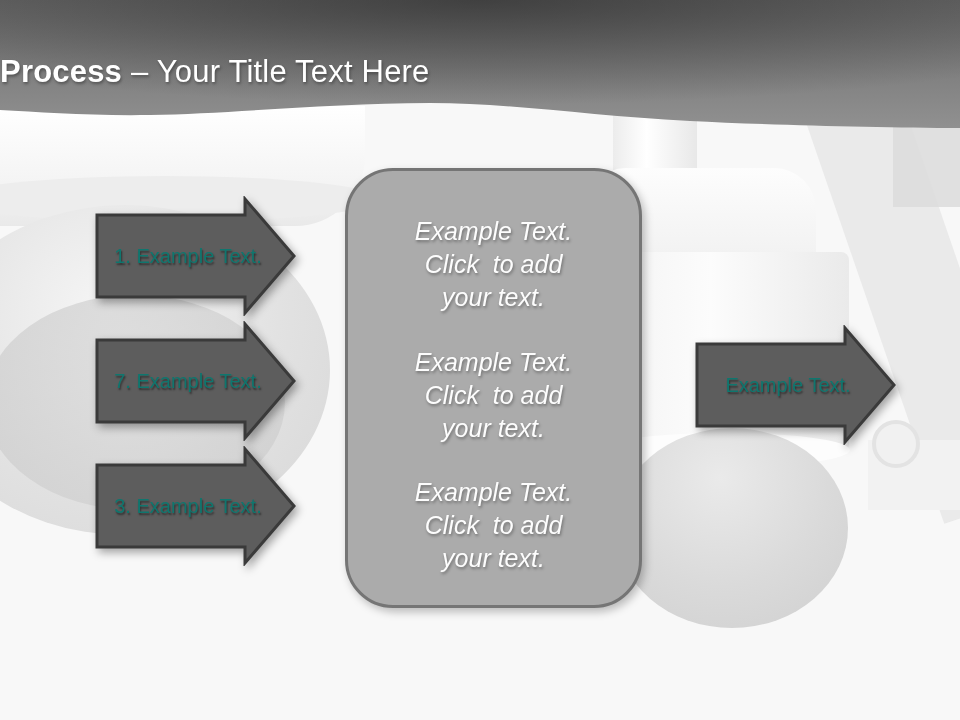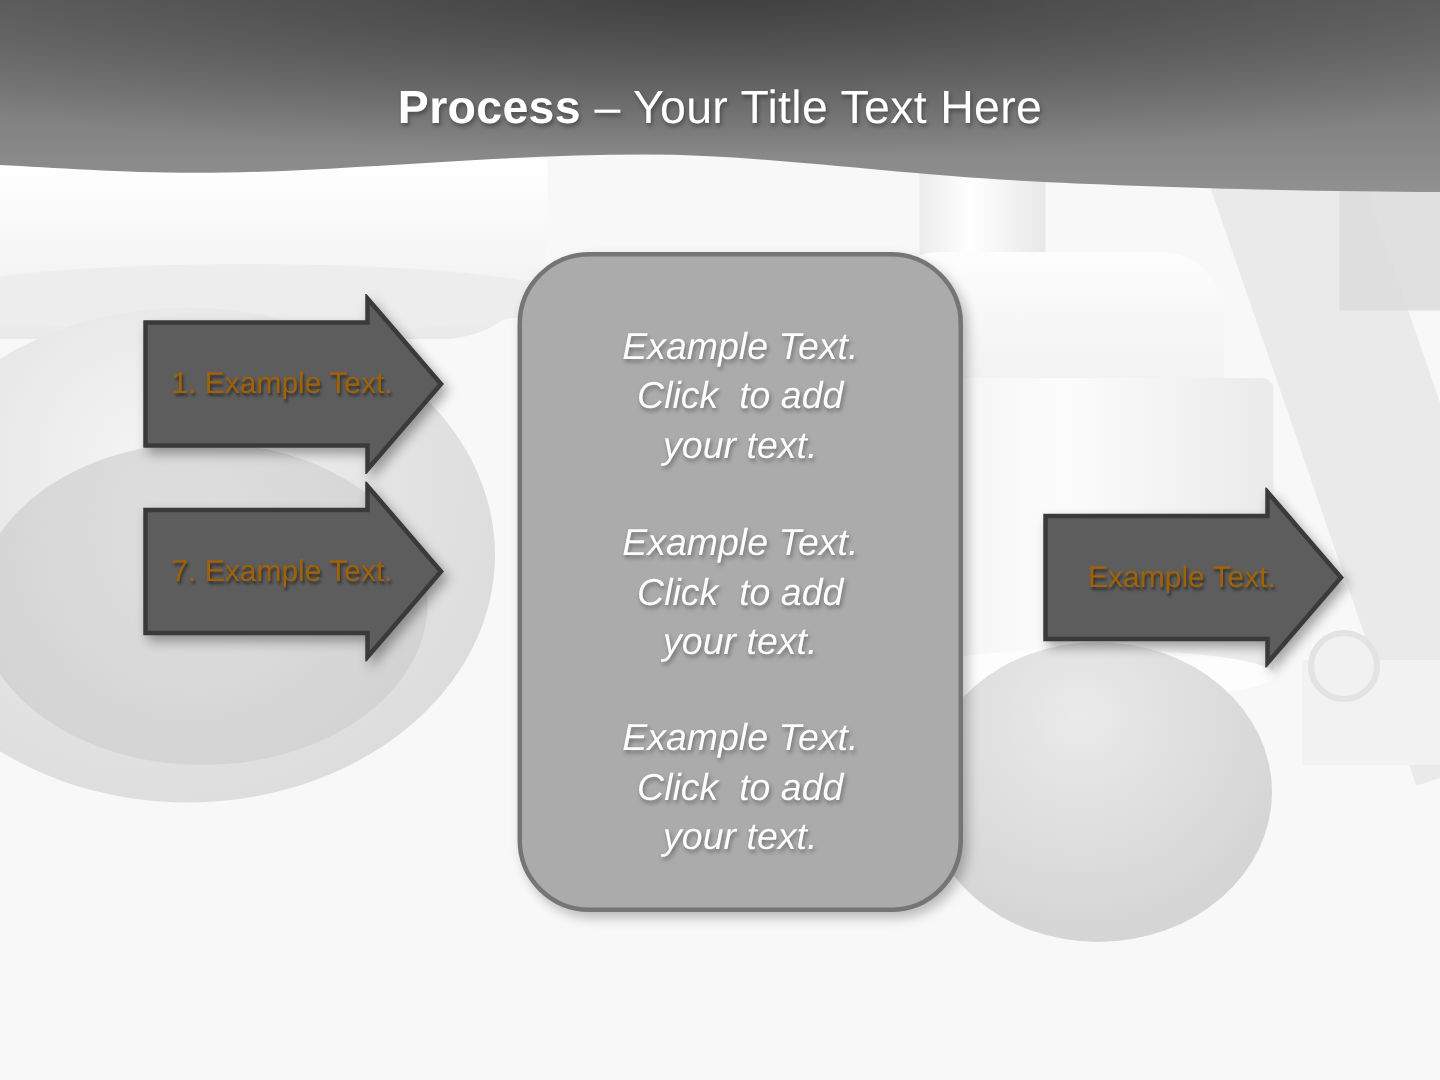--- a/index.html
+++ b/index.html
@@ -28,33 +28,33 @@
   .rc-cap{left:584px;top:168px;width:232px;height:102px;border-radius:42px 42px 18px 18px;
     background:linear-gradient(#fdfdfd,#f0f0f0);}
   .rc-body{left:597px;top:252px;width:252px;height:200px;border-radius:8px;
     background:linear-gradient(90deg,#f2f2f2,#fcfcfc 45%,#eaeaea);}
   .rc-rim{left:600px;top:433px;width:250px;height:34px;border-radius:50%;background:#fdfdfd;}
   .rc-dome{left:616px;top:428px;width:232px;height:200px;border-radius:50%;
     background:radial-gradient(circle at 45% 25%, #eaeaea, #dadada 55%, #cfcfcf);}
 
   
   .header{position:absolute;left:0;top:0;width:960px;height:140px;z-index:2;}
-  .title{position:absolute;left:0;top:54px;width:960px;text-align:center;z-index:3;
+  .title{position:absolute;left:0;top:54px;width:960px;z-index:3;
     color:#ffffff;font-size:31px;letter-spacing:.2px;
     text-shadow:1px 2px 3px rgba(0,0,0,.35);}
   .title .bold{font-weight:bold;}
   .title .rest{font-weight:normal;margin-left:9px;}
 
   
   .arrow{position:absolute;width:202px;height:120px;z-index:4;
     filter:drop-shadow(3px 4px 4px rgba(0,0,0,.35));}
   .arrow svg{position:absolute;inset:0;width:100%;height:100%;}
   .arrow .lbl{position:absolute;left:4px;right:20px;top:0;bottom:0;
     display:flex;align-items:center;justify-content:center;
-    color:#a16207;font-size:20px;text-shadow:1px 2px 2px rgba(0,0,0,.5);}
+    color:#0f766e;font-size:20px;text-shadow:1px 2px 2px rgba(0,0,0,.5);}
   #arrow1{left:95px;top:196px;}
   #arrow2{left:95px;top:321px;}
   #arrow3{left:95px;top:446px;}
   #arrow-right{left:695px;top:325px;}
 
   
   .center-box{position:absolute;left:345px;top:168px;width:297px;height:440px;z-index:4;
     box-sizing:border-box;background:var(--box-fill,#ababab);
     border:3px solid var(--box-border,#757575);border-radius:48px;
     box-shadow:3px 4px 8px rgba(0,0,0,.25);
@@ -116,20 +116,26 @@
     <div class="lbl">1. Example Text.</div>
   </div>
 
   <div class="arrow" id="arrow2">
     <svg viewBox="0 0 202 120" preserveAspectRatio="none">
       <polygon points="2,19 150,19 150,3 199,60 150,117 150,101 2,101" style="fill:var(--arrow-fill,#5d5d5d);stroke:var(--arrow-border,#3a3a3a);stroke-width:3;"></polygon>
     </svg>
     <div class="lbl">7. Example Text.</div>
   </div>
 
+  <div class="arrow" id="arrow3">
+    <svg viewBox="0 0 202 120" preserveAspectRatio="none">
+      <polygon points="2,19 150,19 150,3 199,60 150,117 150,101 2,101" style="fill:var(--arrow-fill,#5d5d5d);stroke:var(--arrow-border,#3a3a3a);stroke-width:3;"></polygon>
+    </svg>
+    <div class="lbl">3. Example Text.</div>
+  </div>
 
   <div class="center-box">
     <div class="para">
       <span>Example Text.</span>
       <span>Click  to add</span>
       <span>your text.</span>
     </div>
     <div class="para">
       <span>Example Text.</span>
       <span>Click  to add</span>

